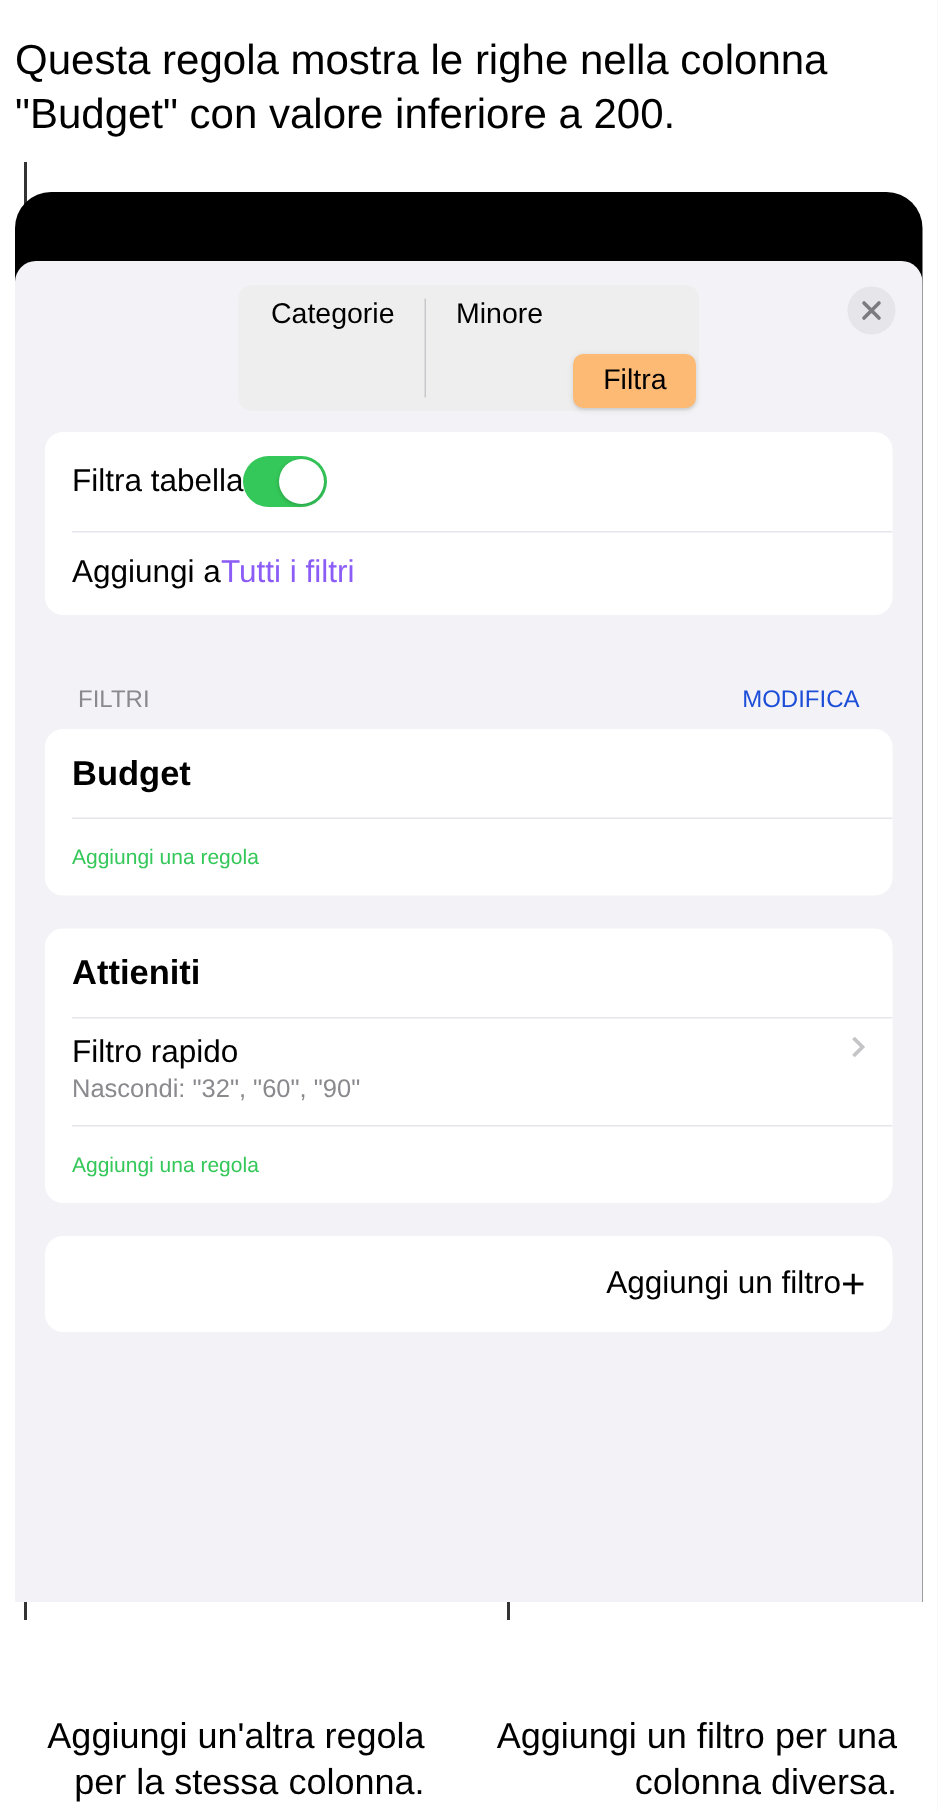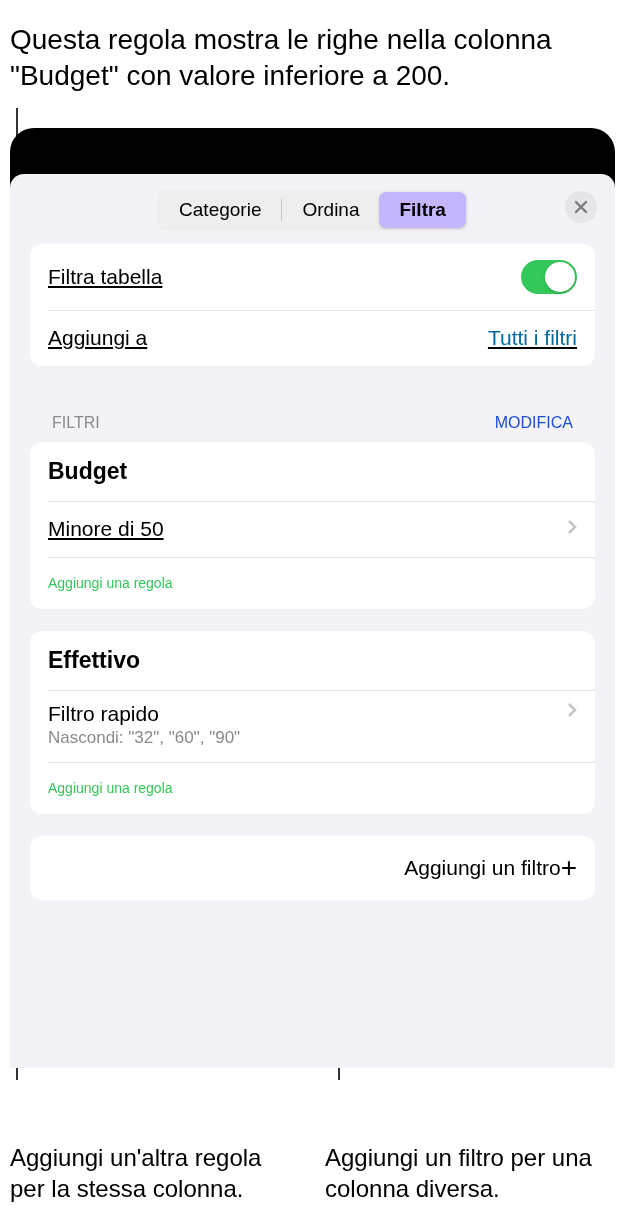--- a/index.html
+++ b/index.html
@@ -27,20 +27,21 @@
       margin-top: 20px;
     }
     .callouts-bottom {
       position: absolute;
       bottom: 4px;
       left: 0;
       right: 17px;
       display: flex;
       padding: 0 10px;
       gap: 20px;
+      text-align: right;
     }
     .callout-bottom-left {
       flex: 1;
       font-size: 24px;
       line-height: 1.3;
       color: #000;
     }
     .callout-bottom-right {
       flex: 1;
       font-size: 24px;
@@ -85,24 +86,25 @@
     .segment {
       padding: 7px 20px;
       font-size: 19px;
       font-weight: 400;
       color: #000;
       position: relative;
       cursor: pointer;
       white-space: nowrap;
     }
     .segment.active {
-      background: #c4b5fd;
+      background: #fdba74;
       border-radius: 7px;
       box-shadow: 0 1px 4px rgba(0,0,0,0.1), 0 1px 1px rgba(0,0,0,0.05);
-      font-weight: 700;
+      font-weight: 400;
+      margin-top: 44px;
     }
     .segment-divider {
       width: 1px;
       align-self: stretch;
       margin: 7px 0;
       background: #c8c8cb;
     }
     .close-btn {
       position: absolute;
       right: 18px;
@@ -122,43 +124,41 @@
     }
     .card {
       background: #fff;
       border-radius: 12px;
       margin-bottom: 22px;
       overflow: hidden;
     }
     .row {
       display: flex;
       align-items: center;
-      justify-content: space-between;
       padding: 16px 18px;
       position: relative;
       min-height: 54px;
-      text-decoration: underline;
     }
     .row + .row::before,
     .row.bt::before {
       content: "";
       position: absolute;
       top: 0;
       left: 18px;
       right: 0;
       height: 1px;
       background: #e5e5ea;
     }
     .row-label {
       font-size: 21px;
       color: #000;
     }
     .row-value-green {
       font-size: 21px;
-      color: #0369a1;
+      color: #8b5cf6;
     }
     .toggle {
       width: 56px;
       height: 34px;
       background: #34c759;
       border-radius: 17px;
       position: relative;
       cursor: pointer;
       flex-shrink: 0;
     }
@@ -292,21 +292,21 @@
 <div class="callout-line-h callout-line-bl1b"></div>
 <div class="callout-line-v callout-line-br1"></div>
 
 <div class="phone-frame">
   <div class="sheet">
 
     <div class="sheet-header">
       <div class="segmented">
         <div class="segment">Categorie</div>
         <div class="segment-divider"></div>
-        <div class="segment">Ordina</div>
+        <div class="segment">Minore</div>
         <div class="segment active">Filtra</div>
       </div>
       <div class="close-btn">
         <svg viewBox="0 0 14 14">
           <path d="M2 2 L12 12 M12 2 L2 12" stroke="#7c7c80" stroke-width="2.4" stroke-linecap="round" fill="none"></path>
         </svg>
       </div>
     </div>
 
     <div class="content">
@@ -322,33 +322,25 @@
         </div>
       </div>
 
       <div class="section-header" style="margin-top:-4px;">
         <span class="section-header-text">FILTRI</span>
         <span class="section-header-action">MODIFICA</span>
       </div>
 
       <div class="card">
         <div class="card-header">Budget</div>
-        <div class="row bt">
-          <span class="row-label">Minore di 50</span>
-          <span class="chevron">
-            <svg viewBox="0 0 10 16">
-                <polyline points="2,2 8,8 2,14"></polyline>
-              </svg>
-          </span>
-        </div>
         <div class="link-row bt">Aggiungi una regola</div>
       </div>
 
       <div class="card">
-        <div class="card-header">Effettivo</div>
+        <div class="card-header">Attieniti</div>
         <div class="subrow">
           <div class="subrow-main">
             <span class="subrow-title">Filtro rapido</span>
             <span class="chevron">
               <svg viewBox="0 0 10 16">
                   <polyline points="2,2 8,8 2,14"></polyline>
                 </svg>
             </span>
           </div>
           <div class="subrow-detail">Nascondi: "32", "60", "90"</div>

